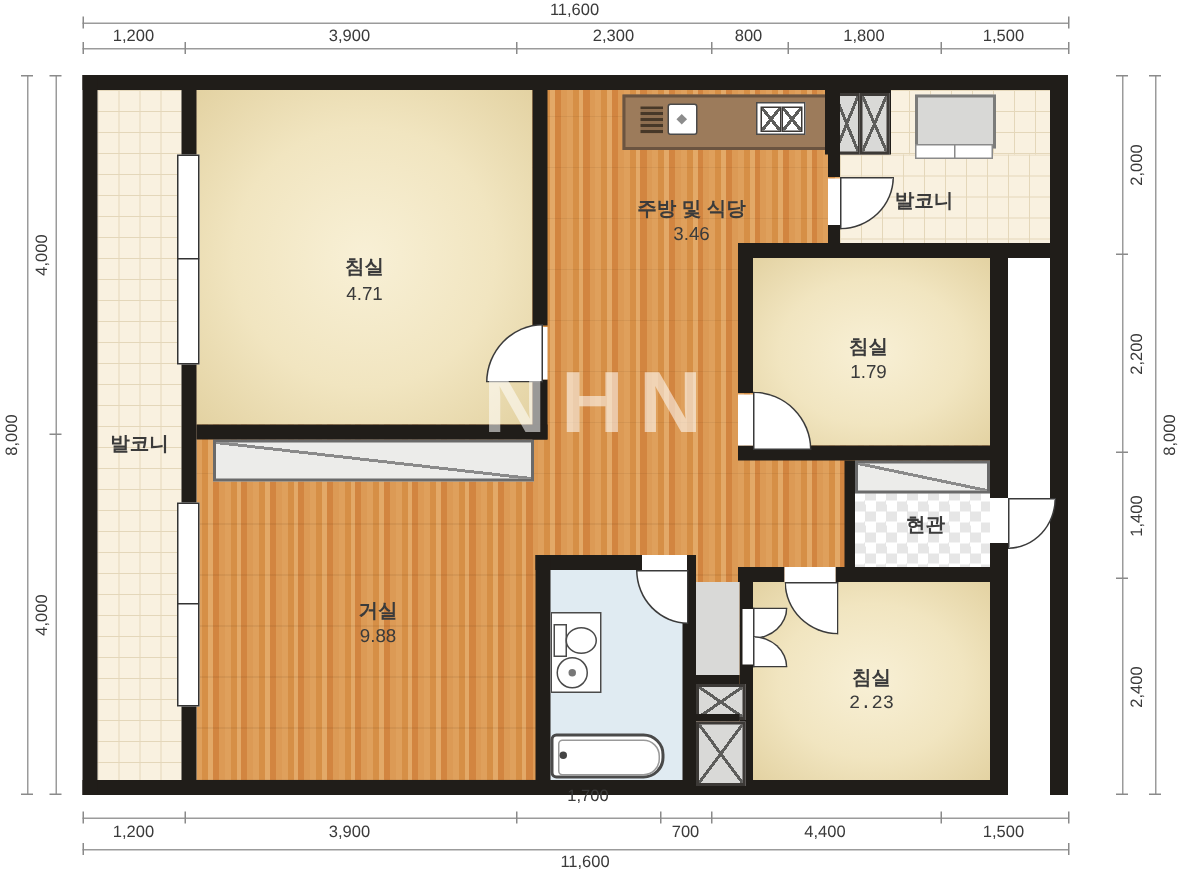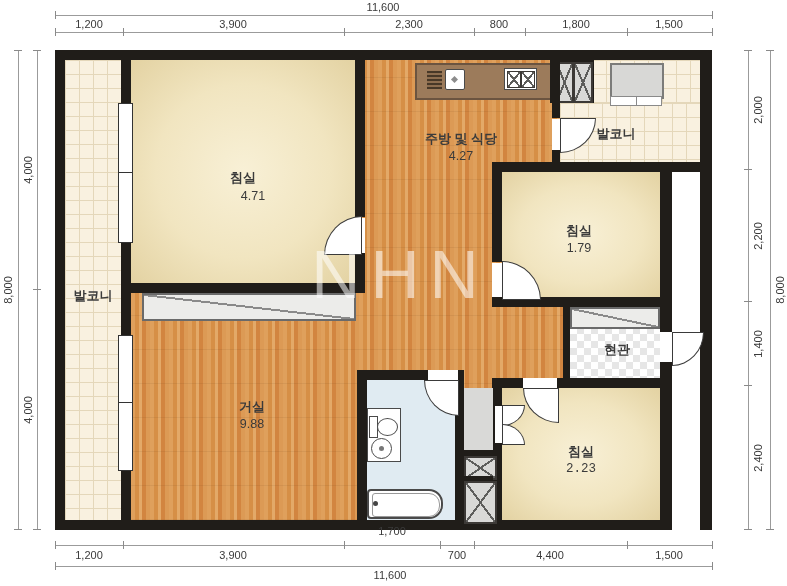--- a/index.html
+++ b/index.html
@@ -32,21 +32,21 @@
   .fix{background:#fff;border:1.5px solid #4a4a4a;box-sizing:border-box;}
   .rlabel{font-weight:bold;font-size:13px;color:#3b3b3b;transform:translate(-50%,-50%);white-space:nowrap;}
   .rarea{font-size:12.5px;color:#3b3b3b;transform:translate(-50%,-50%);white-space:nowrap;}
   .dlh{font-size:11px;color:#3a3a3a;transform:translateX(-50%);white-space:nowrap;}
   .dlv{font-size:11px;color:#3a3a3a;transform:translate(-50%,-50%) rotate(-90deg);white-space:nowrap;}
   .lineh{border-top:1px solid #9b9b9b;height:0;}
   .linev{border-left:1px solid #9b9b9b;width:0;}
   .tkv{width:1px;height:8px;background:#8a8a8a;}
   .tkh{width:8px;height:1px;background:#8a8a8a;}
   .wm{color:rgba(255,255,255,0.55);text-align:center;line-height:1;}
-  .wm .logo{font-size:68px;font-weight:normal;letter-spacing:10px;}
+  .wm .logo{font-size:58px;font-weight:bold;letter-spacing:10px;}
   .wm .sub{font-size:21px;font-weight:bold;letter-spacing:2px;margin-top:10px;}
 </style>
 </head>
 <body>
 
 <div id="plan">
 
   <div class="abs wood" style="left:131px;top:60px;width:529px;height:460px;"></div>
   <div class="abs cream" style="left:131px;top:60px;width:224px;height:223px;"></div>
   <div class="abs tile" style="left:65px;top:60px;width:56px;height:460px;"></div>
@@ -134,23 +134,23 @@
   <div class="abs" style="left:379px;top:446px;width:5px;height:5px;background:#777;border-radius:50%;"></div>
   <div class="abs fix" style="left:367px;top:489px;width:76px;height:30px;border-width:2px;border-radius:4px 14px 14px 4px;"></div>
   <div class="abs" style="left:372px;top:493px;width:66px;height:22px;border:1px solid #999;border-radius:3px 11px 11px 3px;"></div>
   <div class="abs" style="left:373px;top:501px;width:5px;height:5px;background:#444;border-radius:50%;"></div>
 
   <div class="abs wm" style="left:240px;top:240px;width:320px;">
     <div class="logo">NHN</div>
   </div>
 
   <div class="abs rlabel" style="left:243px;top:178px;">침실</div>
-  <div class="abs rarea" style="left:253px;top:196px;">4.71</div>
+  <div class="abs rarea" style="left:243px;top:196px;">4.71</div>
   <div class="abs rlabel" style="left:461px;top:139px;">주방 및 식당</div>
-  <div class="abs rarea" style="left:461px;top:156px;">4.27</div>
+  <div class="abs rarea" style="left:461px;top:156px;">3.46</div>
   <div class="abs rlabel" style="left:93px;top:296px;">발코니</div>
   <div class="abs rlabel" style="left:616px;top:134px;">발코니</div>
   <div class="abs rlabel" style="left:579px;top:231px;">침실</div>
   <div class="abs rarea" style="left:579px;top:248px;">1.79</div>
   <div class="abs rlabel" style="left:617px;top:350px;">현관</div>
   <div class="abs rlabel" style="left:252px;top:407px;">거실</div>
   <div class="abs rarea" style="left:252px;top:424px;">9.88</div>
   <div class="abs rlabel" style="left:581px;top:452px;">침실</div>
   <div class="abs rarea" style="left:581px;top:469px;font-family:Liberation Mono, monospace;">2.23</div>
 

